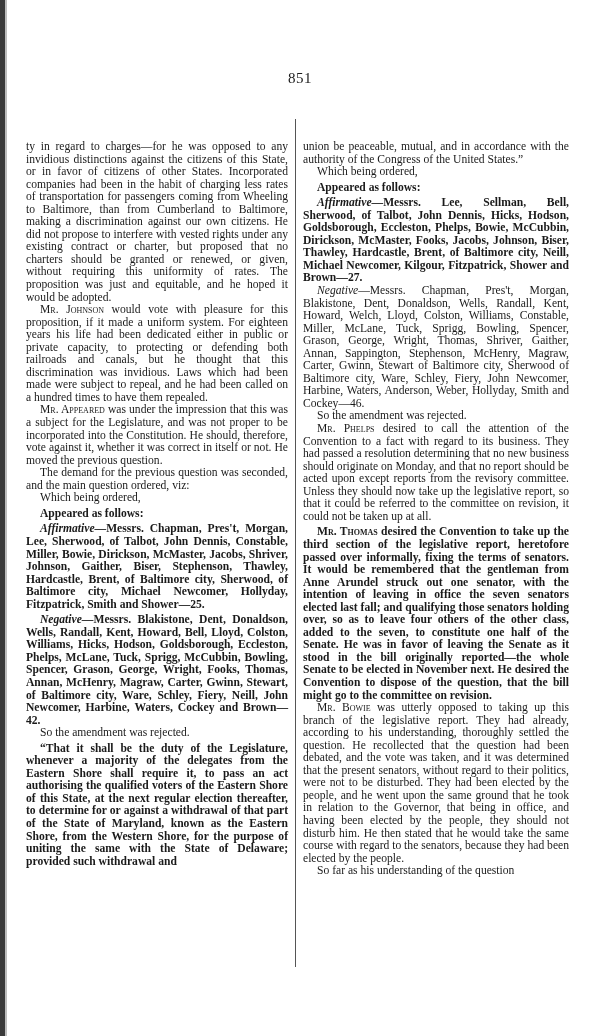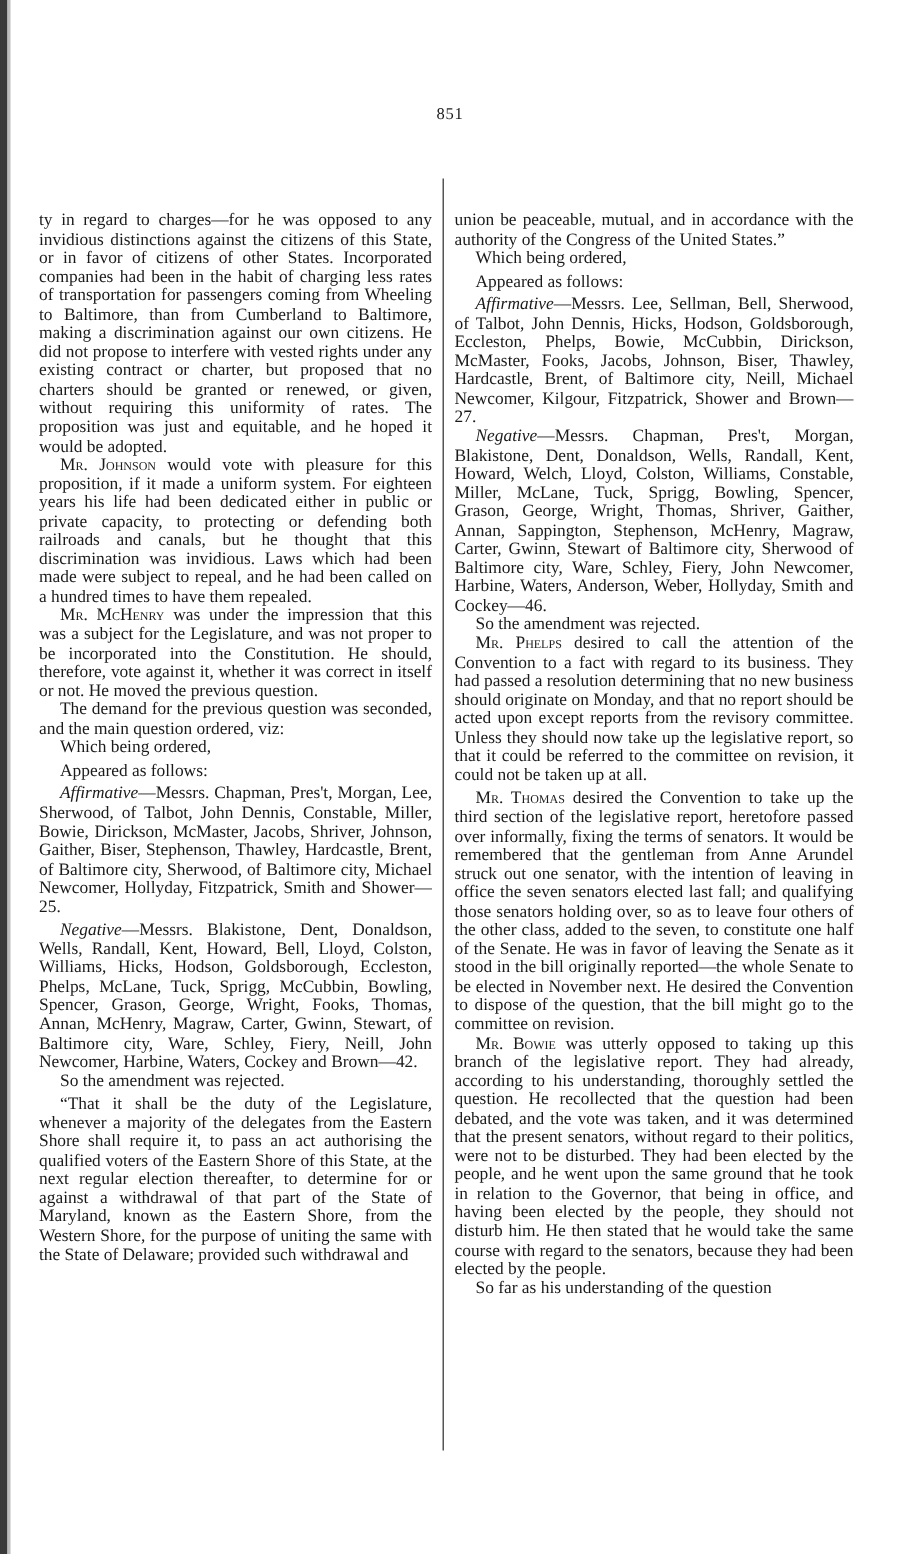--- a/index.html
+++ b/index.html
@@ -25,21 +25,21 @@
       position: absolute;
       left: 5px; top: 0;
       width: 2px; height: 1036px;
       background: #bdbdbd;
     }
     .page-number {
       position: absolute;
       left: 0; width: 600px;
       top: 70px;
       text-align: center;
-      font-size: 11px;
+      font-size: 15px;
       letter-spacing: 0.5px;
     }
     .column {
       position: absolute;
       top: 119px;
       width: 262px;
       font-size: 11.6px;
       line-height: 12.55px;
       text-align: justify;
       hyphens: manual;
@@ -53,42 +53,42 @@
       top: 119px;
       width: 1px;
       height: 848px;
       background: #555;
     }
     p {
       margin: 0;
       text-indent: 14px;
     }
     p.noindent { text-indent: 0; }
-    p.gap { margin-top: 3px; }
+    p.gap { margin-top: 3px; font-weight: bold; }
     .sc {
       font-variant: small-caps;
     }
     .it {
       font-style: italic;
     }
   </style>
 </head>
 <body>
 
 <div class="edge-left"></div>
 <div class="edge-left-inner"></div>
 
 <div class="page-number">851</div>
 
 <div class="rule"></div>
 
 <div class="column col-left">
   <p class="noindent"><span>ty in regard to charges—for he was opposed to any invidious distinctions against the citizens of this State, or in favor of citizens of other States. Incorporated companies had been in the habit of charging less rates of transportation for passengers coming from Wheeling to Baltimore, than from Cumberland to Baltimore, making a discrimination against our own citizens. He did not propose to interfere with vested rights under any existing contract or charter, but proposed that no charters should be granted or renewed, or given, without requiring this uniformity of rates. The proposition was just and equitable, and he hoped it would be adopted.</span></p>
   <p><span class="sc">Mr. Johnson</span> <span>would vote with pleasure for this proposition, if it made a uniform system. For eighteen years his life had been dedicated either in public or private capacity, to protecting or defending both railroads and canals, but he thought that this discrimination was invidious. Laws which had been made were subject to repeal, and he had been called on a hundred times to have them repealed.</span></p>
-  <p><span class="sc">Mr. McHenry</span> <span>was under the impression that this was a subject for the Legislature, and was not proper to be incorporated into the Constitution. He should, therefore, vote against it, whether it was correct in itself or not. He moved the previous question.</span></p>
+  <p><span class="sc">Mr. Appeared</span> <span>was under the impression that this was a subject for the Legislature, and was not proper to be incorporated into the Constitution. He should, therefore, vote against it, whether it was correct in itself or not. He moved the previous question.</span></p>
   <p><span>The demand for the previous question was seconded, and the main question ordered, viz:</span></p>
   <p><span>Which being ordered,</span></p>
   <p class="gap"><span>Appeared as follows:</span></p>
   <p class="gap"><span class="it">Affirmative</span><span>—Messrs. Chapman, Pres't, Morgan, Lee, Sherwood, of Talbot, John Dennis, Constable, Miller, Bowie, Dirickson, McMaster, Jacobs, Shriver, Johnson, Gaither, Biser, Stephenson, Thawley, Hardcastle, Brent, of Baltimore city, Sherwood, of Baltimore city, Michael Newcomer, Hollyday, Fitzpatrick, Smith and Shower—25.</span></p>
   <p class="gap"><span class="it">Negative</span><span>—Messrs. Blakistone, Dent, Donaldson, Wells, Randall, Kent, Howard, Bell, Lloyd, Colston, Williams, Hicks, Hodson, Goldsborough, Eccleston, Phelps, McLane, Tuck, Sprigg, McCubbin, Bowling, Spencer, Grason, George, Wright, Fooks, Thomas, Annan, McHenry, Magraw, Carter, Gwinn, Stewart, of Baltimore city, Ware, Schley, Fiery, Neill, John Newcomer, Harbine, Waters, Cockey and Brown—42.</span></p>
   <p><span>So the amendment was rejected.</span></p>
   <p class="gap"><span>“That it shall be the duty of the Legislature, whenever a majority of the delegates from the Eastern Shore shall require it, to pass an act authorising the qualified voters of the Eastern Shore of this State, at the next regular election thereafter, to determine for or against a withdrawal of that part of the State of Maryland, known as the Eastern Shore, from the Western Shore, for the purpose of uniting the same with the State of Delaware; provided such withdrawal and</span></p>
 </div>
 
 <div class="column col-right">

